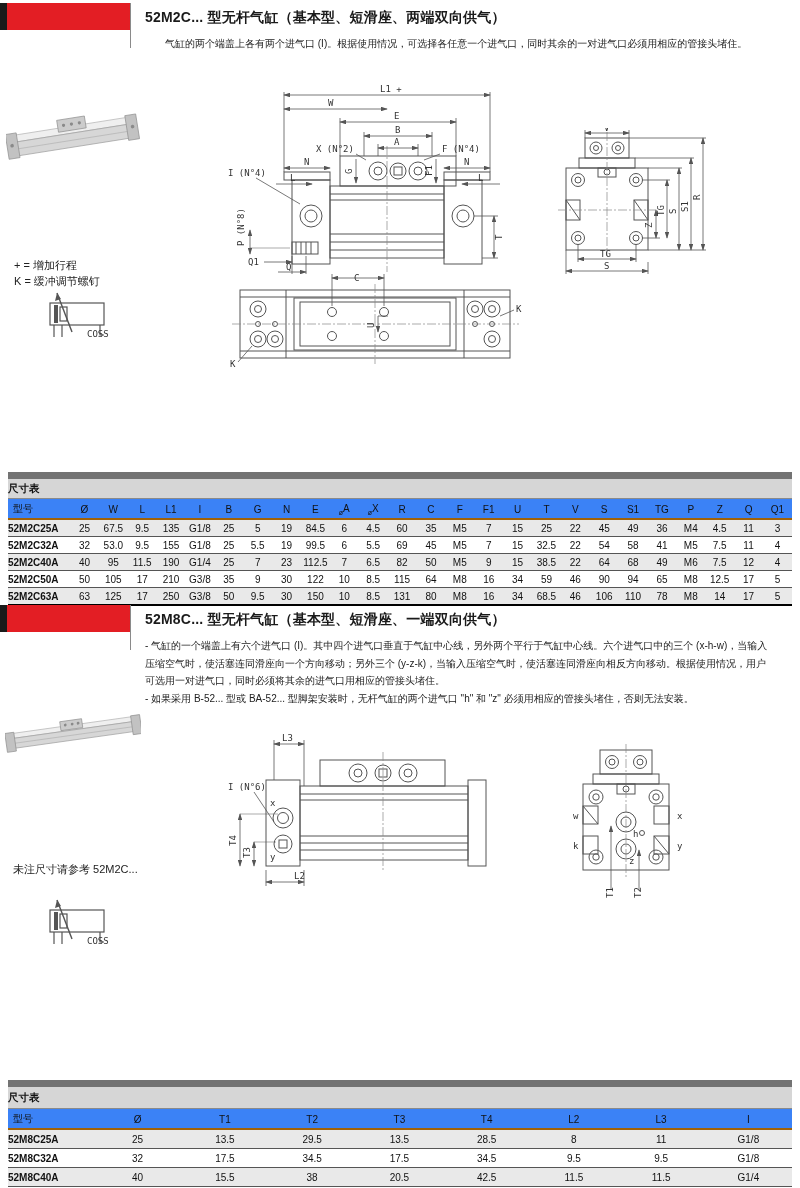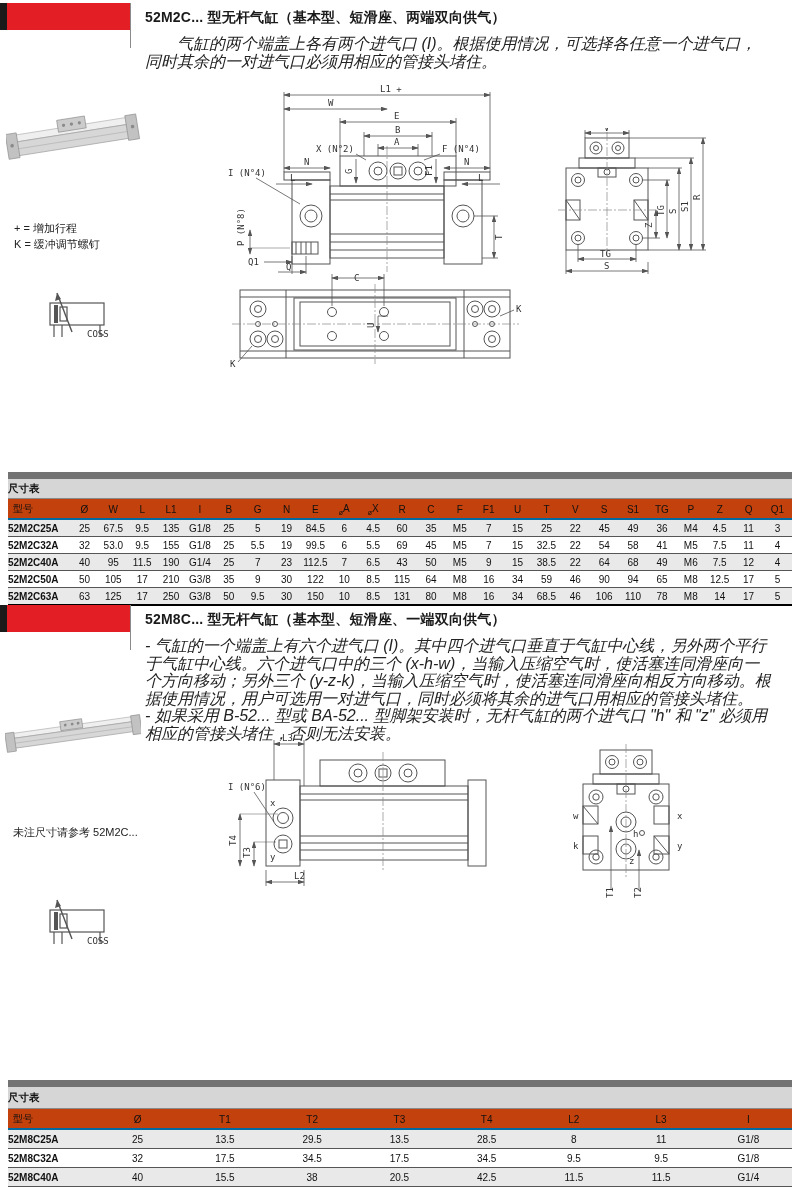--- a/index.html
+++ b/index.html
@@ -6,29 +6,29 @@
   html,body { background:#fff; }
   body { font-family:"Liberation Sans", sans-serif; color:#1a1a1a; }
   #page { position:relative; width:800px; height:1188px; background:#fff; overflow:hidden; }
 
   .red-tab { position:absolute; left:0; width:131px; height:27px; display:flex; }
   .red-tab .notch { width:7px; height:100%; background:#1a1a1a; }
   .red-tab .bar { flex:1; height:100%; background:#e31e24; }
   .tab-rule { position:absolute; width:1px; background:#8a8a8a; }
 
   .sec-title { position:absolute; left:145px; font-size:14px; font-weight:bold; letter-spacing:0.2px; }
-  .sec-para { position:absolute; left:145px; font-size:16px; line-height:18px; color:#222;font-style:italic; }
+  .sec-para { position:absolute; left:145px; font-size:10px; line-height:18px; color:#222; }
   .indent { text-indent:2em; }
-  .side-note { position:absolute; font-size:11px; line-height:16px; color:#222; }
+  .side-note { position:absolute; font-size:11px; line-height:16px; color:#222;margin-top:37px; }
 
   table.dim { position:absolute; left:8px; border-collapse:collapse; table-layout:fixed; width:784px; font-size:10px; color:#111; }
   table.dim tr.t-title td { background:#d6d6d6; font-weight:bold; text-align:left; padding:2px 5px 1px;
       border-top:7px solid #737373; border-bottom:1px solid #8a8a8a; font-size:10.5px; }
-  table.dim tr.t-head th { font-weight:normal; background:#c2410c; text-align:center; padding:3px 0 2px;
-      border-bottom:2px solid #0369a1; }
+  table.dim tr.t-head th { font-weight:normal; background:#3b82f6; text-align:center; padding:3px 0 2px;
+      border-bottom:2px solid #a16207; }
   table.dim tr.t-head th:first-child { text-align:left; padding-left:5px; }
   table.dim tbody td { text-align:center; border-bottom:1.5px solid #555; }
   table.dim td.model { text-align:left; font-weight:bold; padding-left:5px; }
   table.dim tr.odd td { background:#e9e9e9; }
   table.dim tr.even td { background:#fff; }
   table.dim tr.last td { border-bottom:2px solid #000; }
   #table1 tbody td { padding:2.5px 0; }
   #table2 tbody td { padding:3.5px 0; }
   sub.dia { font-size:7px; }
 
@@ -416,21 +416,21 @@
           <td>95</td>
           <td>11.5</td>
           <td>190</td>
           <td>G1/4</td>
           <td>25</td>
           <td>7</td>
           <td>23</td>
           <td>112.5</td>
           <td>7</td>
           <td>6.5</td>
-          <td>43</td>
+          <td>82</td>
           <td>50</td>
           <td>M5</td>
           <td>9</td>
           <td>15</td>
           <td>38.5</td>
           <td>22</td>
           <td>64</td>
           <td>68</td>
           <td>49</td>
           <td>M6</td>

